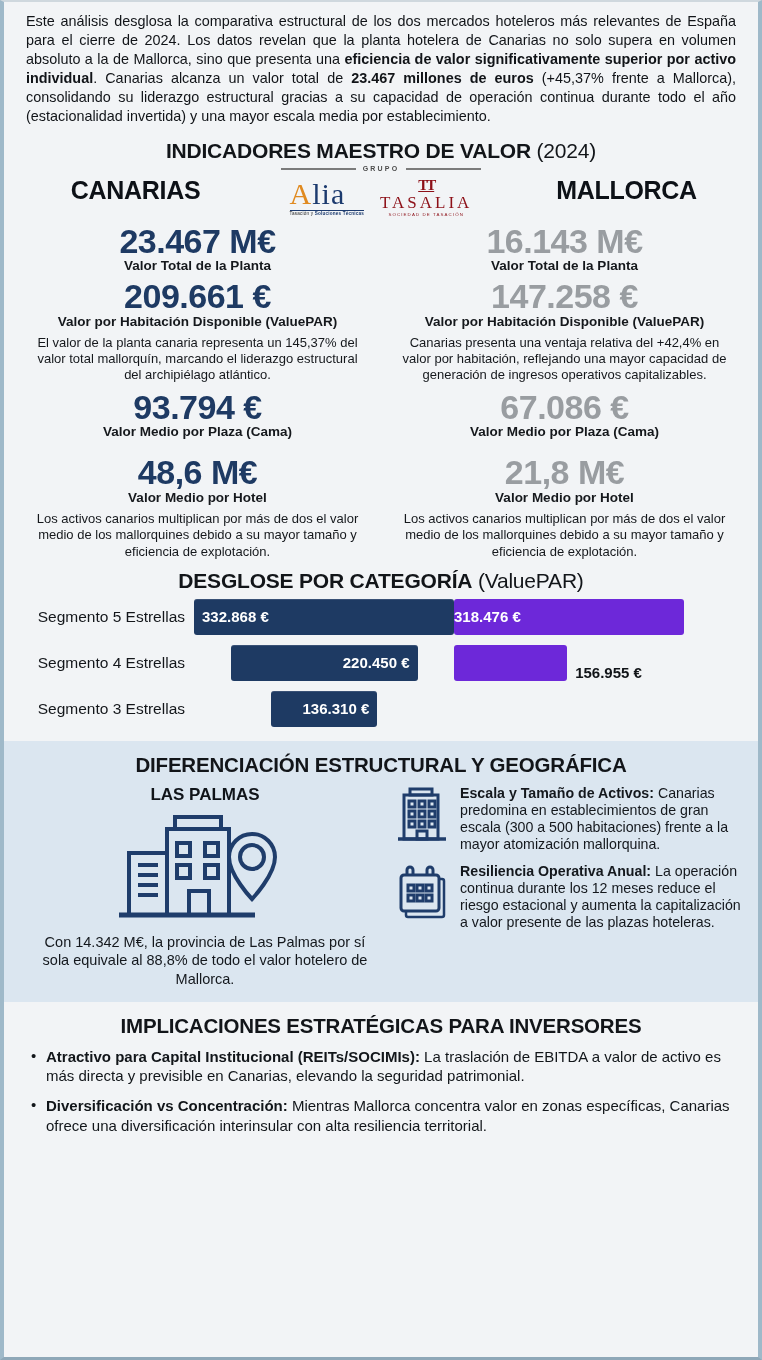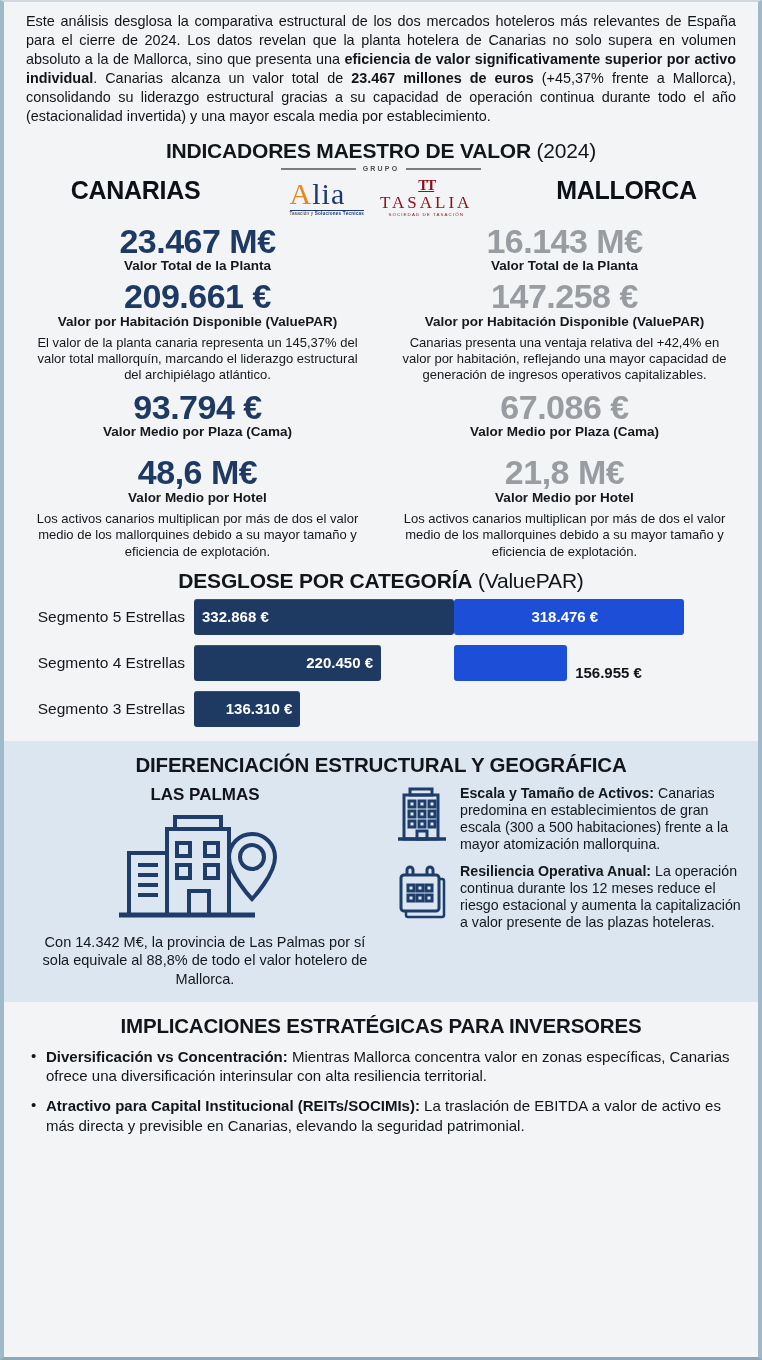--- a/index.html
+++ b/index.html
@@ -128,35 +128,35 @@
   
   .bars{padding:4px 0 0 0;}
   .bar-row{
     display:flex;align-items:center;height:36px;margin-bottom:10px;
   }
   .bar-label{
     width:190px;text-align:right;padding-right:9px;box-sizing:border-box;
     font-size:15.5px;color:#14171b;
   }
   .bar-left-wrap{
-    width:260px;display:flex;justify-content:flex-start;
+    width:260px;display:flex;justify-content:center;
   }
   .bar-right-wrap{
     width:300px;display:flex;justify-content:flex-start;align-items:center;
   }
   .bar{
     height:36px;border-radius:3px;display:flex;align-items:center;
     box-sizing:border-box;
   }
   .bar.navy{
     background:#1e3a63;justify-content:flex-end;padding-right:8px;
     box-shadow:inset 0 1px 0 rgba(255,255,255,.12);
   }
   .bar.navy.first{justify-content:flex-start;padding-left:8px;padding-right:0;}
-  .bar.grey{background:#1d4ed8;justify-content:center;padding-right:8px;}
+  .bar.grey{background:#6d28d9;justify-content:flex-start;padding-right:8px;}
   .bar-val{
     font-size:15px;font-weight:bold;color:#ffffff;white-space:nowrap;
   }
   .bar-val.outside{color:#101317;margin-left:8px;margin-top:20px;}
 
   
   .geo{
     background:#dbe6f0;
     margin-top:14px;
     padding:12px 0 14px 0;
@@ -399,21 +399,21 @@
         </div>
 
       </div>
     </div>
   </div>
 
   <div class="impl">
     <h2>IMPLICACIONES ESTRATÉGICAS PARA INVERSORES</h2>
     <ul>
       <li>
+        <b>Atractivo para Capital Institucional (REITs/SOCIMIs):</b><span> La traslación de EBITDA a valor de activo es más directa y previsible en Canarias, elevando la seguridad patrimonial.</span>
+      </li>
+      <li>
         <b>Diversificación vs Concentración:</b><span> Mientras Mallorca concentra valor en zonas específicas, Canarias ofrece una diversificación interinsular con alta resiliencia territorial.</span>
       </li>
-      <li>
-        <b>Atractivo para Capital Institucional (REITs/SOCIMIs):</b><span> La traslación de EBITDA a valor de activo es más directa y previsible en Canarias, elevando la seguridad patrimonial.</span>
-      </li>
     </ul>
   </div>
 
 </div>
 
 </body></html>

